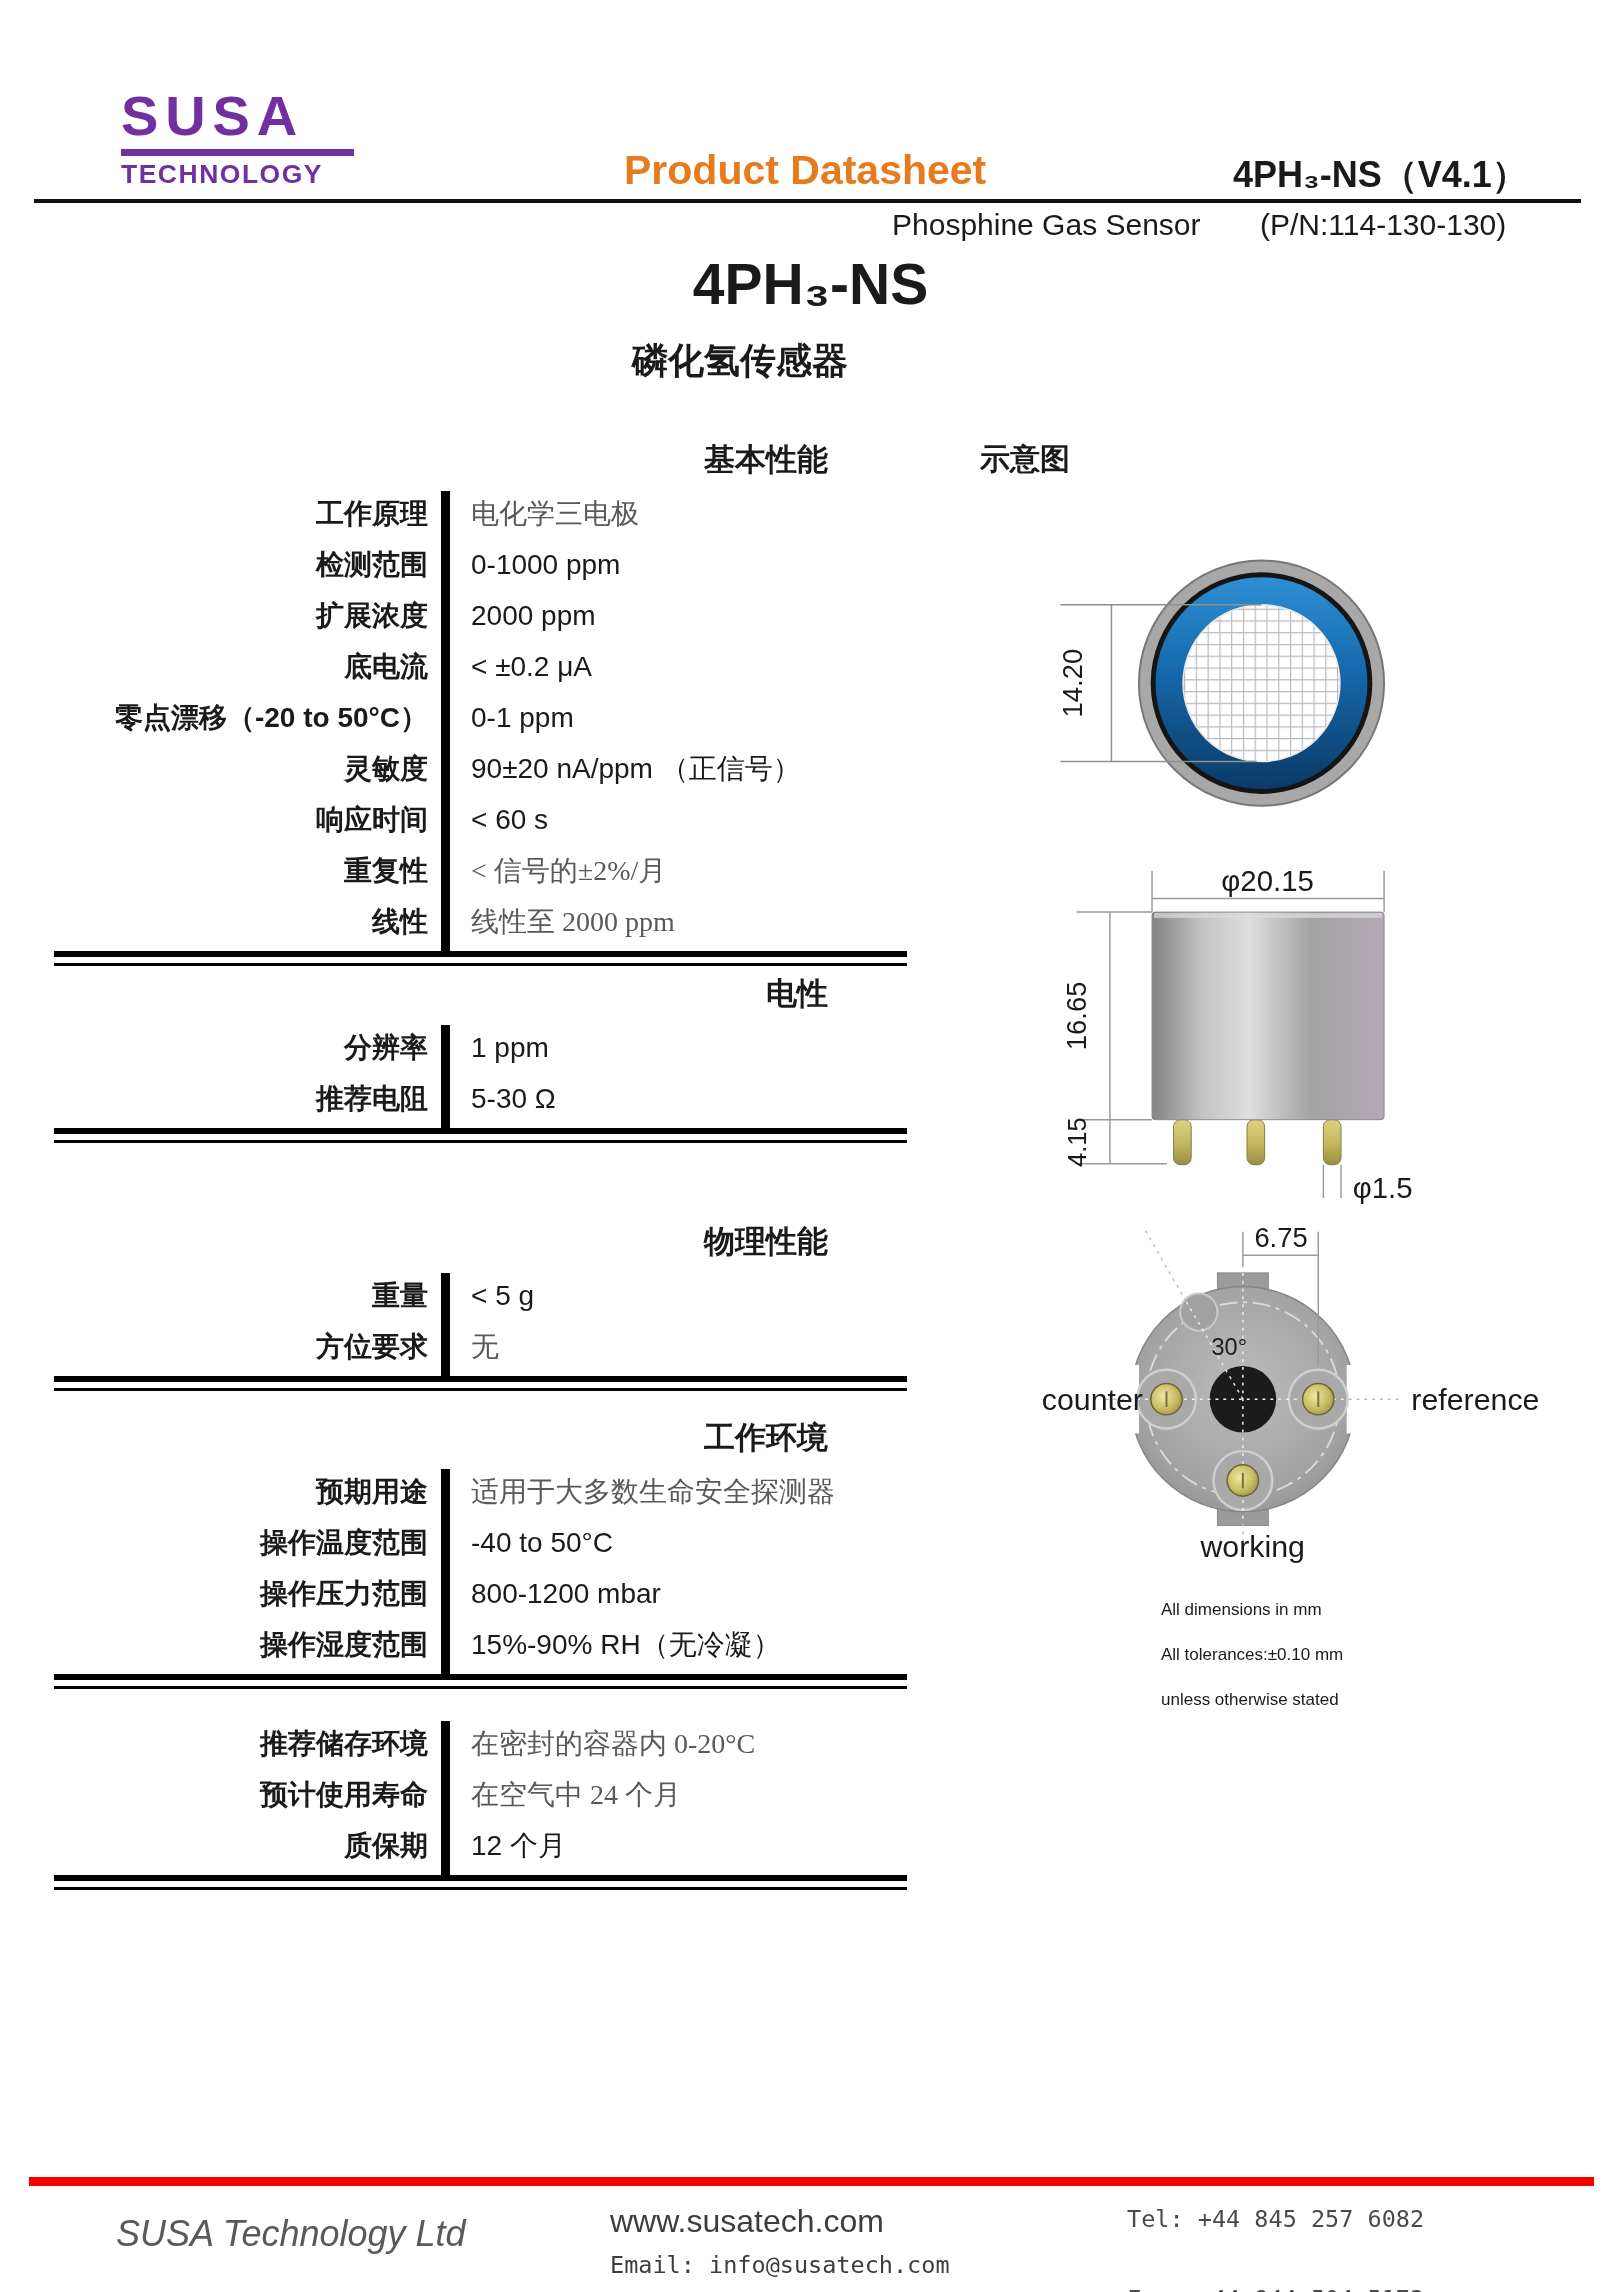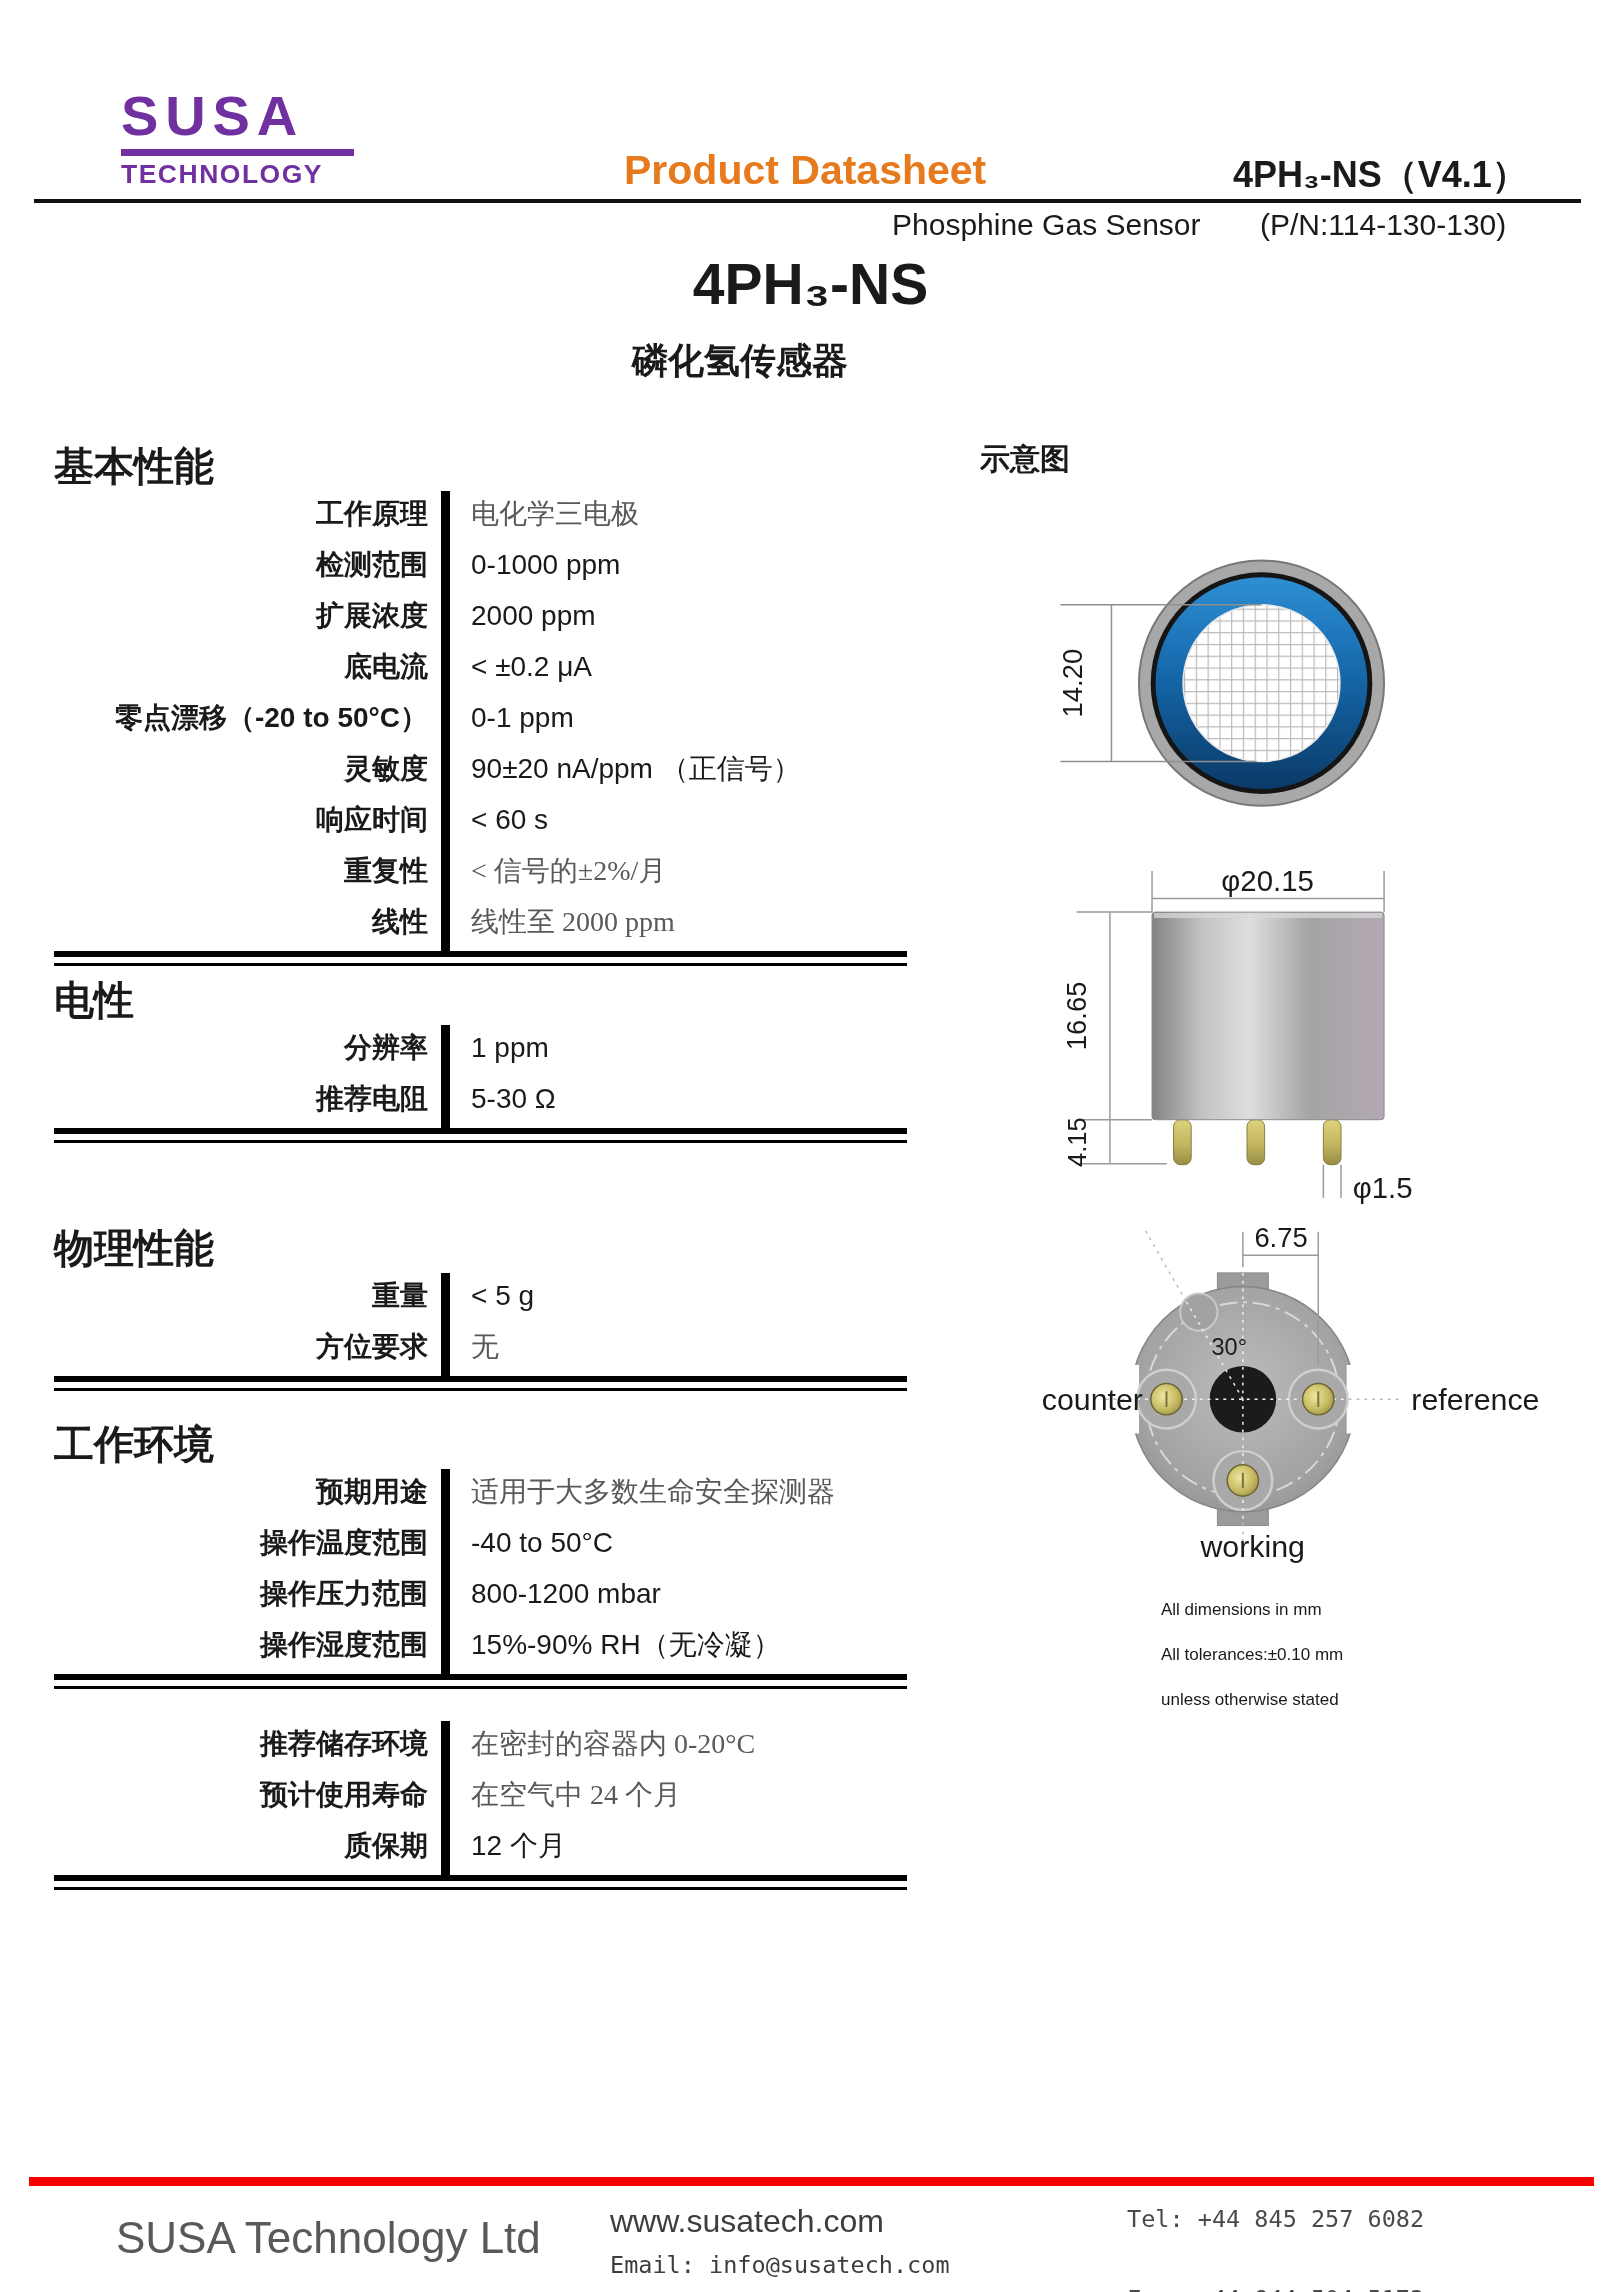--- a/index.html
+++ b/index.html
@@ -22,37 +22,37 @@
   #header-rule { left:34px; top:199px; width:1547px; height:3.9px; background:#111; }
   #subtitle-en { left:892px; top:208px; font-size:30px; }
   #part-number { left:1260px; top:208px; font-size:30px; }
 
   
   #main-title { left:0; top:251px; width:1621px; text-align:center; font-size:57px; font-weight:bold; }
   #main-subtitle { left:0; top:337px; width:1480px; text-align:center; font-size:36px; font-weight:bold; }
 
   
   .spec { position:absolute; left:54px; width:853px; }
-  .spec-title { width:774px; text-align:left; font-size:40px; font-weight:bold; height:49px; }
+  .spec-title { width:774px; text-align:right; font-size:31px; font-weight:bold; height:49px; }
   .spec-rows { position:relative; }
   .spec-rows::before { content:""; position:absolute; left:387px; top:2.9px; bottom:-3.9px; width:8.8px; background:#000; }
   .row { display:flex; height:51px; align-items:center; }
   .row .lab { width:374px; text-align:right; font-weight:bold; font-size:28px; white-space:nowrap; }
   .row .val { margin-left:43px; font-size:28px; white-space:nowrap; }
   .val.cn { color:#595959; font-family:"Liberation Serif", serif; }
   .spec-sep { margin-top:3.9px; width:853px; height:14.7px;
               border-top:6.9px solid #000; border-bottom:3.9px solid #000; }
 
   
   #diagram-title { left:980px; top:439px; width:529px; text-align:left; font-size:30px; font-weight:bold; }
   .note { left:1161px; font-size:17px; color:#1a1a1a; }
 
   
   #footer-rule { left:29px; top:2177px; width:1565px; height:8.8px; background:#F70000; }
-  #footer-company { left:116px; top:2213px; font-size:44px; color:#595959; }
+  #footer-company { left:116px; top:2213px; font-size:36px; color:#595959;font-style:italic; }
   #footer-web { left:610px; top:2203px; font-size:32px; color:#3d3d3d; }
   #footer-email { left:610px; top:2251px; font-size:23.5px; color:#3d3d3d; font-family:"DejaVu Sans Mono", monospace; }
   #footer-tel { left:1127px; top:2205px; font-size:23.5px; color:#4a4a4a; font-family:"DejaVu Sans Mono", monospace; }
   #footer-fax { left:1127px; top:2245px; font-size:23.5px; color:#4a4a4a; font-family:"DejaVu Sans Mono", monospace;margin-top:40px; }
 
   svg text { font-family:"Liberation Sans", sans-serif; }
 </style>
 </head>
 <body>
 

